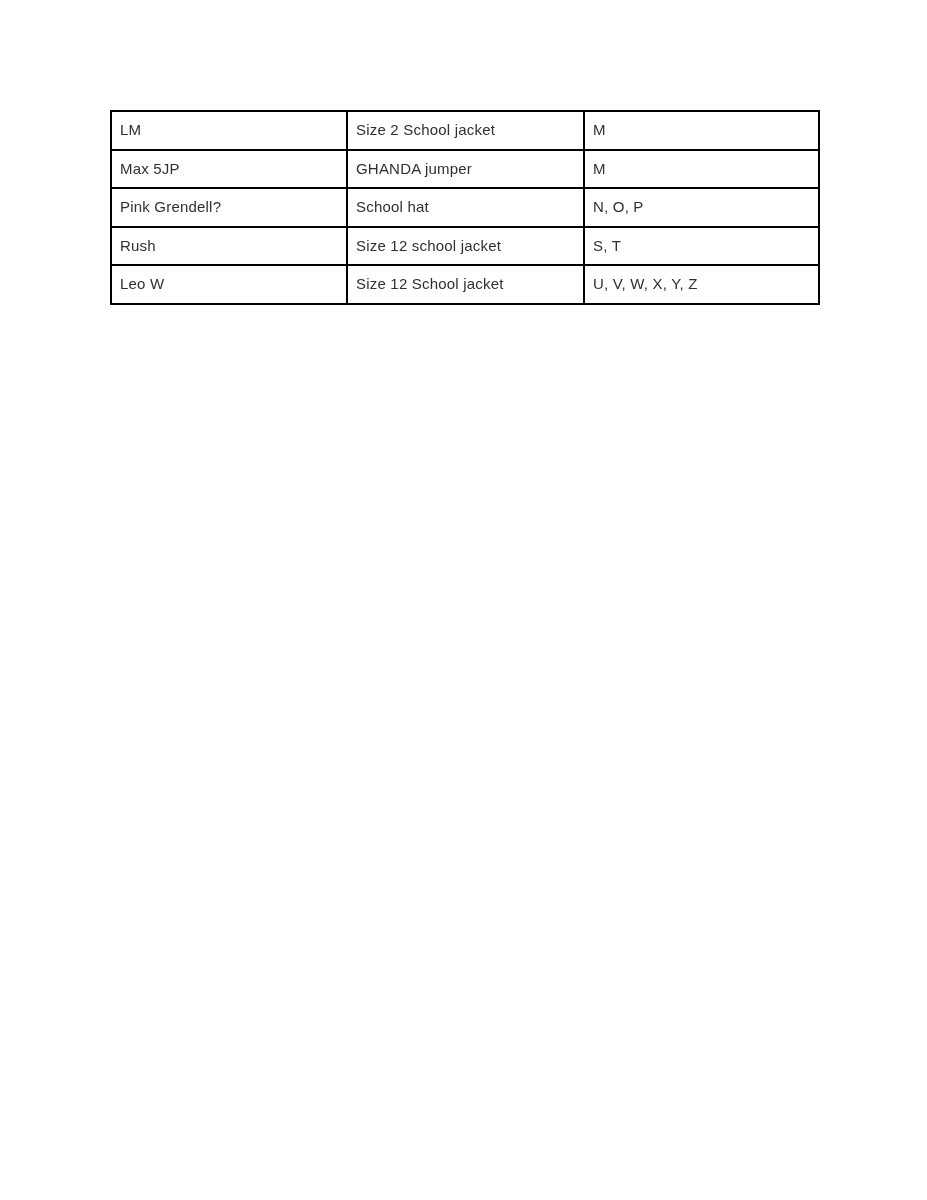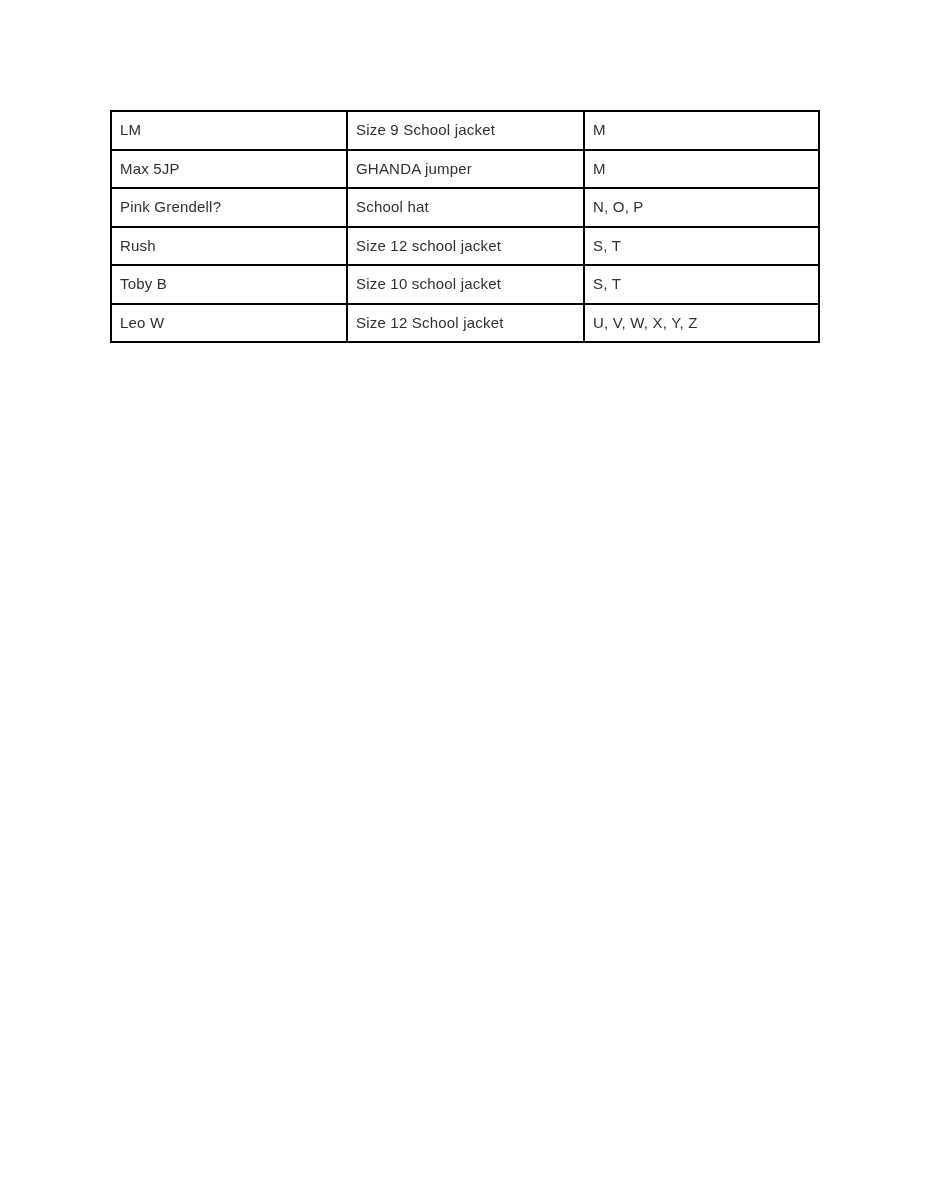--- a/index.html
+++ b/index.html
@@ -53,21 +53,21 @@
 <div class="page">
   <table class="doc-table">
     <colgroup>
       <col class="c-name">
       <col class="c-item">
       <col class="c-group">
     </colgroup>
     <tbody>
   <tr>
     <td>LM</td>
-    <td>Size 9 School jacket</td>
+    <td>Size 2 School jacket</td>
     <td>M</td>
   </tr>
 
   <tr>
     <td>Max 5JP</td>
     <td>GHANDA jumper</td>
     <td>M</td>
   </tr>
 
 
@@ -78,25 +78,20 @@
     <td>N, O, P</td>
   </tr>
 
   <tr>
     <td>Rush</td>
     <td>Size 12 school jacket</td>
     <td>S, T</td>
   </tr>
 
 
-  <tr>
-    <td>Toby B</td>
-    <td>Size 10 school jacket</td>
-    <td>S, T</td>
-  </tr>
 
   <tr>
     <td>Leo W</td>
     <td>Size 12 School jacket</td>
     <td>U, V, W, X, Y, Z</td>
   </tr>
 </tbody>
   </table>
 </div>
 

